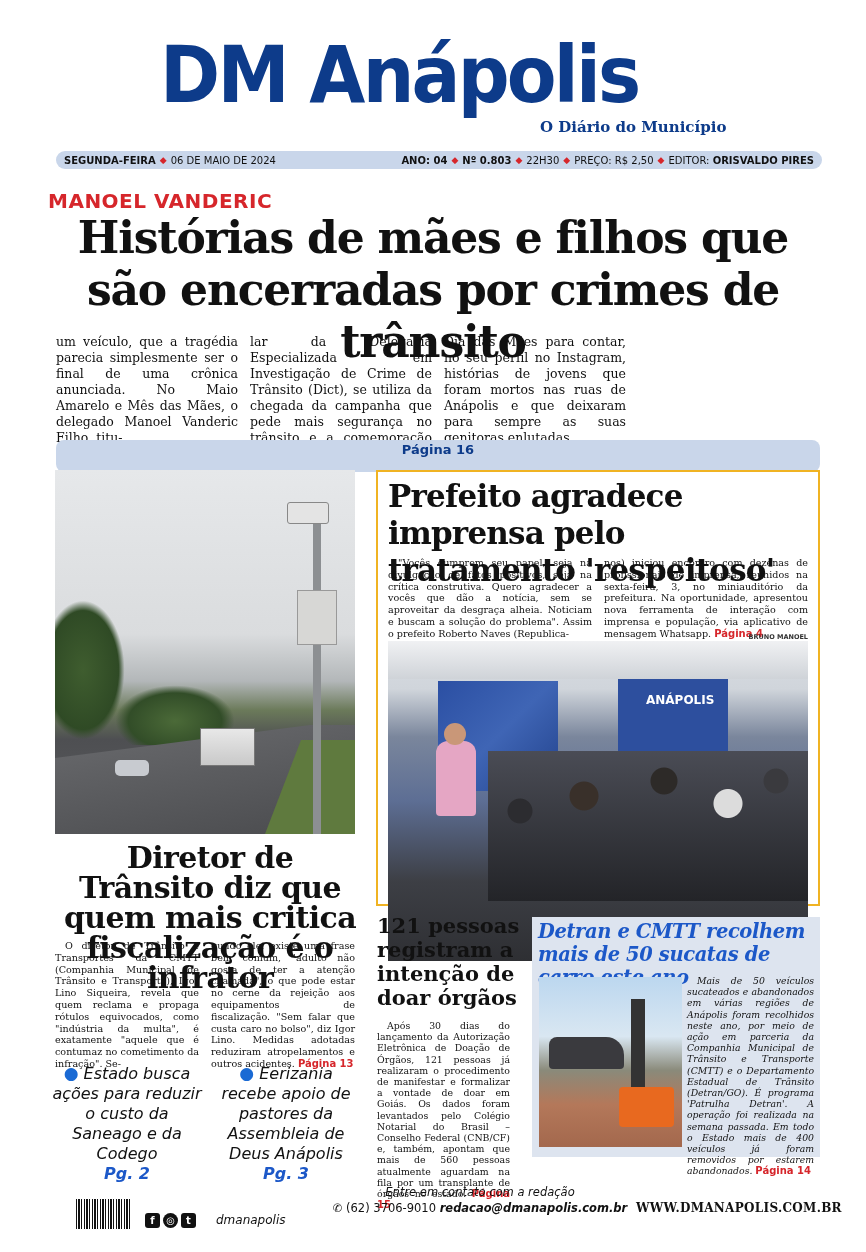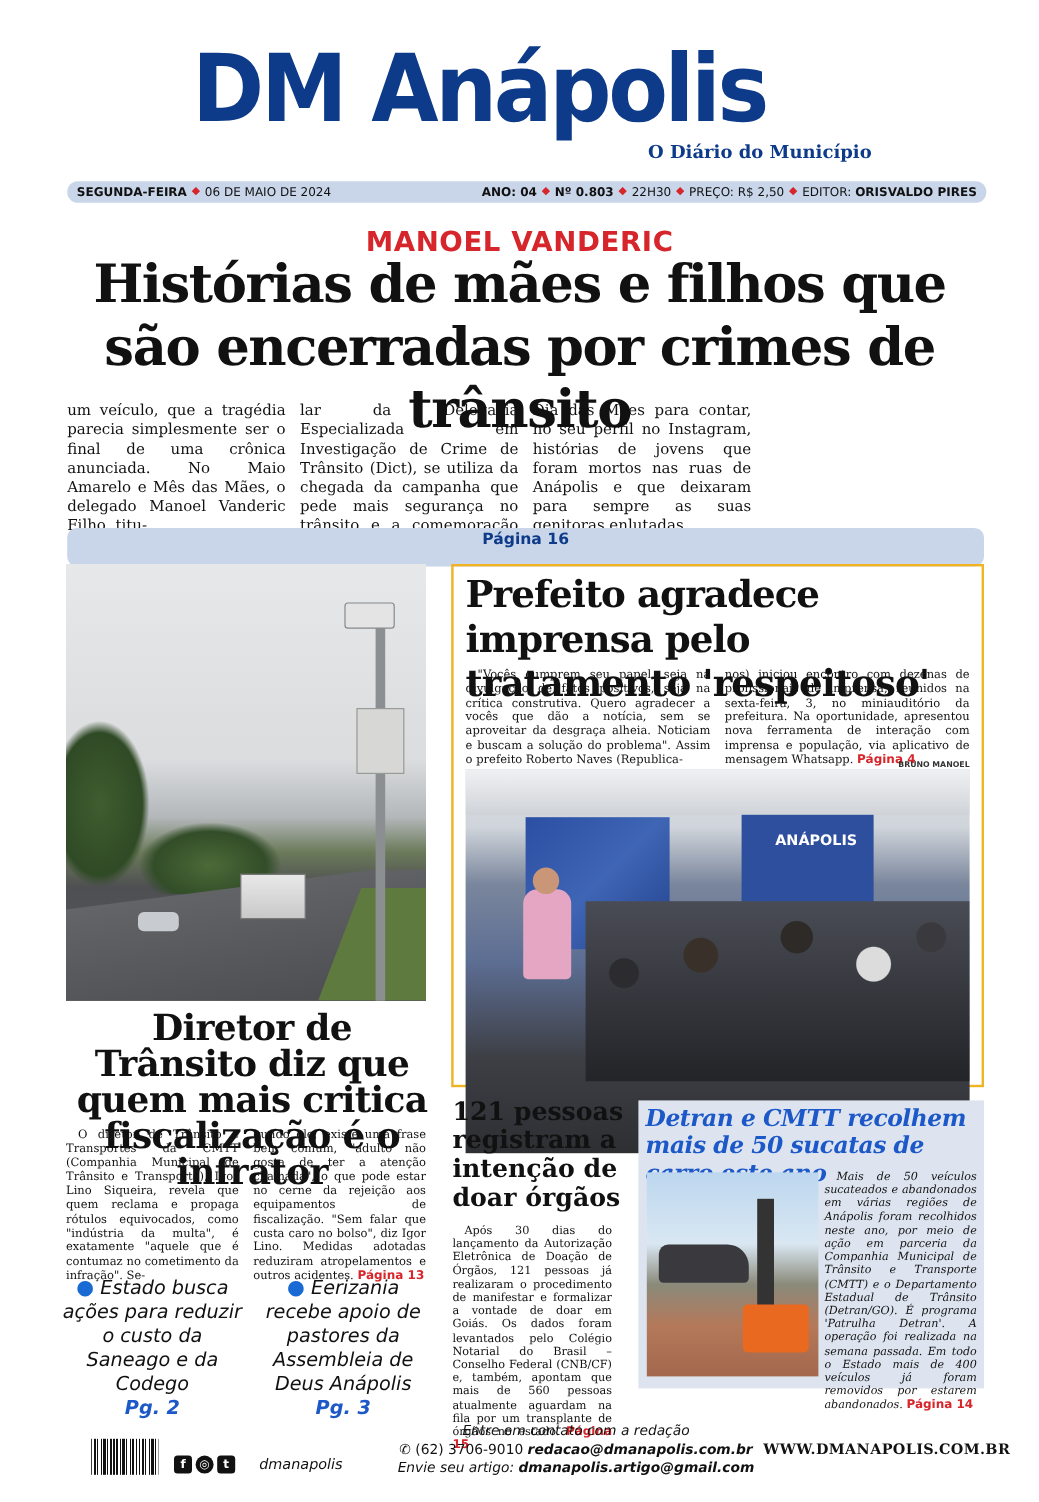--- a/index.html
+++ b/index.html
@@ -25,23 +25,24 @@
     left: 56px; top: 151px; width: 766px; height: 18px; background: #c9d6ea;
     border-radius: 9px; display: flex; align-items: center; padding: 0 8px;
     font-family: "DejaVu Sans", sans-serif; font-size: 10px; color: #111; white-space: nowrap;
   }
   .strip .b { font-weight: bold; }
   .strip .dia { color: #d6262b; margin: 0 4px; font-size: 9px; }
   .strip .spacer { flex: 1; }
 
   
   .kicker {
-    left: 0; width: 866px; top: 189px; text-align: center;
-    font-family: "DejaVu Sans", sans-serif; font-size: 23px; font-weight: bold; color: #d6262b;
+    left: 0; width: 866px; top: 189px; 
+    font-family: "DejaVu Sans", sans-serif; font-size: 20px; font-weight: bold; color: #d6262b;
     letter-spacing: 0.5px;
+    padding-left: 48px;
   }
   .lead-title {
     left: 40px; width: 786px; top: 212px; text-align: center;
     font-family: "DejaVu Serif", serif; font-weight: bold; font-size: 44px; line-height: 52px;
     letter-spacing: -1.2px; color: #111;
   }
   .lead-cols {
     left: 56px; top: 334px; width: 764px; display: grid;
     grid-template-columns: repeat(4, 1fr); column-gap: 12px;
     font-family: "DejaVu Serif", serif; font-size: 12.5px; line-height: 16px; text-align: justify;
@@ -261,18 +262,14 @@
   <span>t</span>
 </div>
 <div class="abs handle">dmanapolis</div>
 <div class="abs contact">
   <div>Entre em contato com a redação</div>
   <div>
     <span>✆</span>
     <span class="phone">(62) 3706-9010</span>
     <span class="email">redacao@dmanapolis.com.br</span>
   </div>
-  <div>
-    <span>Envie seu artigo:</span>
-    <span class="email">dmanapolis.artigo@gmail.com</span>
-  </div>
 </div>
 <div class="abs website">WWW.DMANAPOLIS.COM.BR</div>
 
 </body></html>

